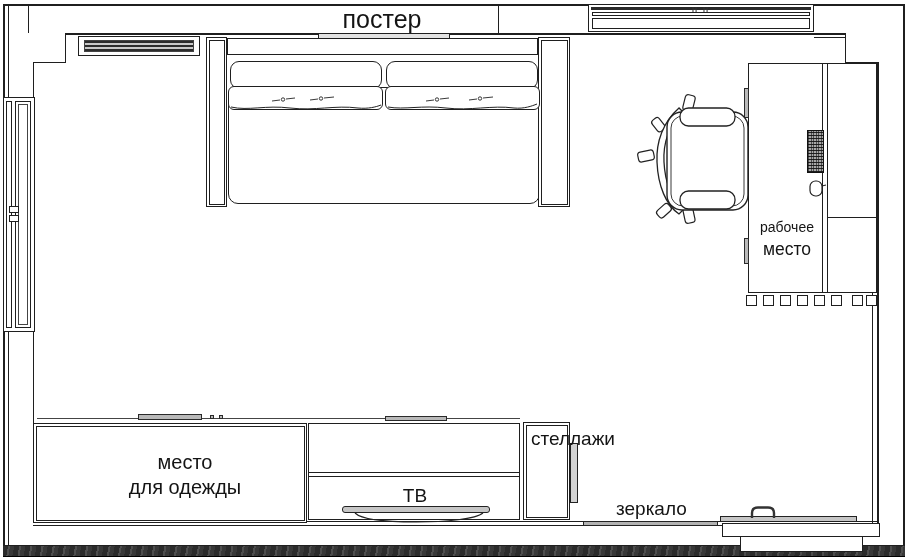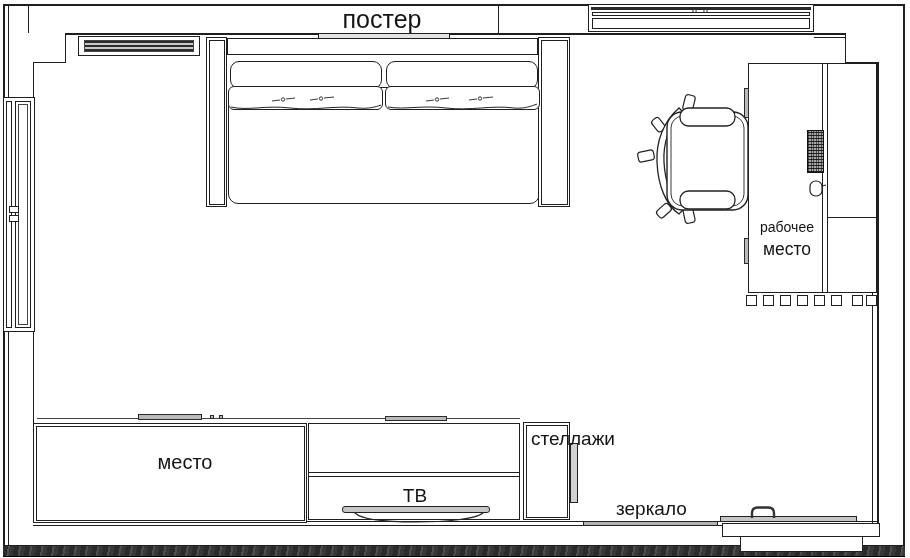--- a/index.html
+++ b/index.html
@@ -110,20 +110,21 @@
 
   <div class="ln" style="left:37px;top:418px;width:483px;height:1px;background:#444;"></div>
   <div class="gray" style="left:138px;top:414px;width:64px;height:6px;"></div>
   <div class="gray" style="left:210px;top:415px;width:4px;height:4px;"></div>
   <div class="gray" style="left:219px;top:415px;width:4px;height:4px;"></div>
   <div class="gray" style="left:385px;top:416px;width:62px;height:5px;"></div>
   <div class="box" style="left:33px;top:423px;width:274px;height:100px;border-width:1.6px;">
     <div class="in"></div>
   </div>
   <span class="lbl" style="left:85px;top:451px;width:200px;font-size:20px;">место</span>
+  <span class="lbl" style="left:85px;top:476px;width:200px;font-size:20px;">для одежды</span>
 
   <div class="box" style="left:308px;top:423px;width:212px;height:97px;border-width:1.5px;">
     <div class="ln" style="left:0;top:48px;width:100%;height:1.1px;"></div>
     <div class="ln" style="left:0;top:51.5px;width:100%;height:1.1px;"></div>
   </div>
   <span class="lbl" style="left:385px;top:485px;width:60px;font-size:19px;">ТВ</span>
   <div style="position:absolute;left:342px;top:506px;width:148px;height:7px;background:var(--tv-gray);border:1px solid #222;border-radius:3px;box-sizing:border-box;"></div>
 
   <div class="box" style="left:523px;top:422px;width:47px;height:98px;border-width:1.5px;">
     <div class="in" style="border-width:0.9px;"></div>

